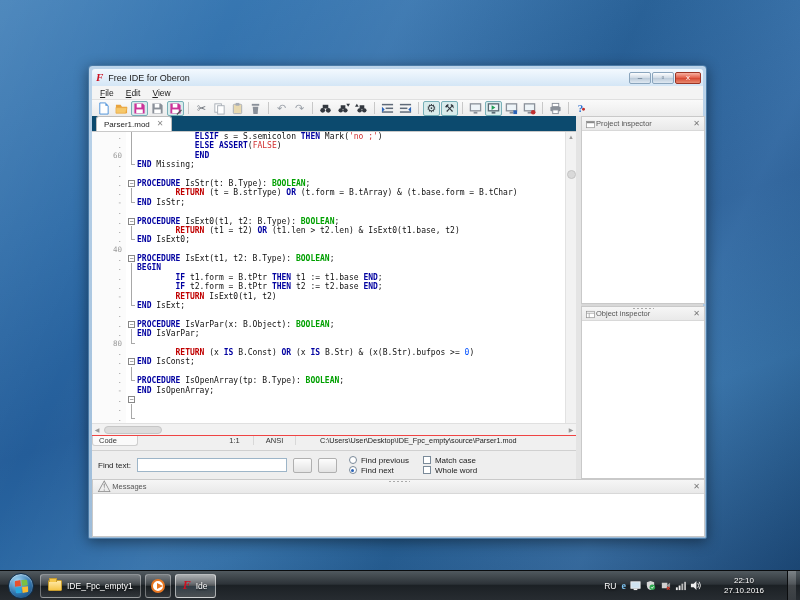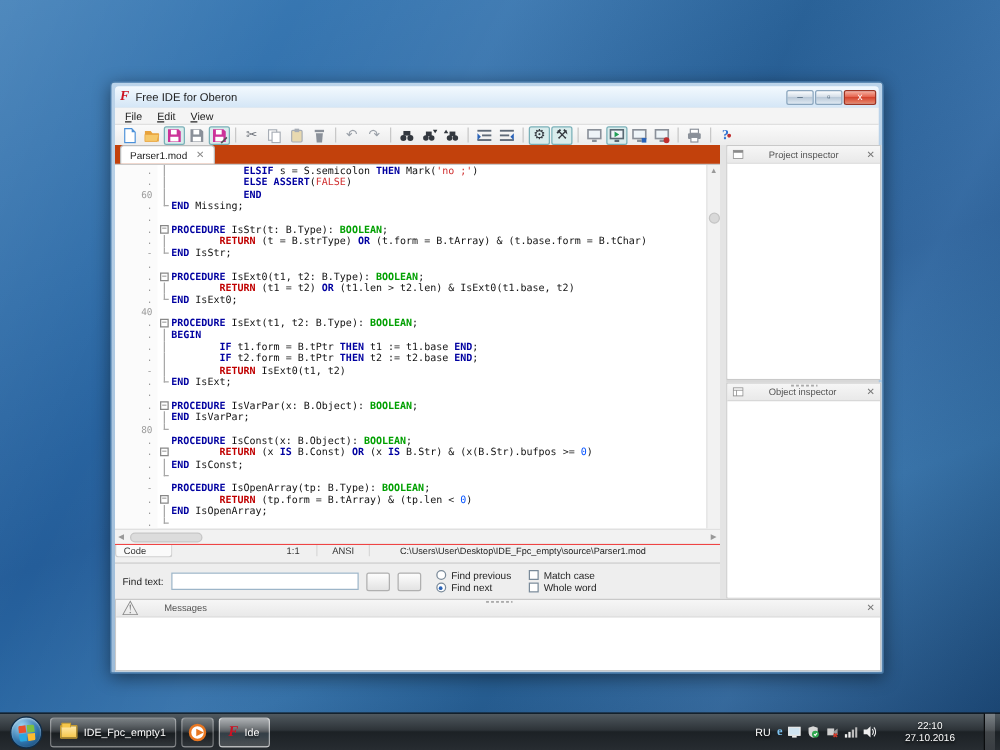--- a/index.html
+++ b/index.html
@@ -31,21 +31,21 @@
   .tbtn { width:17px; height:15px; display:flex; align-items:center; justify-content:center; border:1px solid transparent; border-radius:2px; font-size:11px; line-height:11px; }
   .tbtn.active { background:#d9ecec; border-color:#79b0b8; }
   .tsep { width:1px; height:12px; background:#c8c8c8; margin:0 3px; }
   .tbtn svg { display:block; }
 
   .workarea { position:relative; height:421px; background:#d8d8d8; }
   .leftcol { position:absolute; left:0; top:0; width:484px; height:363px; display:flex; flex-direction:column; }
   .vsplit { position:absolute; left:484px; top:0; width:5px; height:363px; background:#e4e4e4; }
   .rightcol { position:absolute; left:489px; top:0; width:124px; height:363px; display:flex; flex-direction:column; }
 
-  .tabbar { height:16px; background:#c2410c; border-bottom:1px solid #c9c9c9; display:flex; align-items:flex-end; padding-left:4px; }
+  .tabbar { height:16px; background:#0c4a6e; border-bottom:1px solid #c9c9c9; display:flex; align-items:flex-end; padding-left:4px; }
   .tab { height:15px; background:#fff; border:1px solid #bdbdbd; border-bottom:none; border-radius:3px 3px 0 0; display:flex; align-items:center; gap:7px; padding:0 7px; }
   .tab-label { font-size:8px; color:#222; }
   .tab-close { font-size:8px; color:#8a8a8a; line-height:8px; }
 
   .editor { flex:0 0 291px; background:#fff; display:flex; overflow:hidden; position:relative; }
   .gutter { width:34px; background:#fbfbfb; text-align:right; padding-right:4px; }
   .gutter .grow { height:9.4px; line-height:9.4px; font-size:7.5px; color:#9a9a9a; font-family:"DejaVu Sans Mono",monospace; }
   .foldcol { width:11px; }
   .frow { height:9.4px; position:relative; }
   .fold-line { position:absolute; left:5px; top:0; bottom:0; width:1px; background:#a8a8a8; }
@@ -78,21 +78,21 @@
   .find-input { width:150px; height:14px; border:1px solid #9db5c8; background:#fff; }
   .find-btn { width:19px; height:15px; border:1px solid #b0b0b0; border-radius:2px; background:linear-gradient(#fdfdfd,#e3e3e3); }
   .opt-col { display:flex; flex-direction:column; justify-content:center; gap:1px; margin-left:6px; }
   .opt { display:flex; align-items:center; gap:4px; font-size:8px; color:#222; }
   .radio { width:8px; height:8px; border-radius:50%; border:1px solid #7a8a99; background:#fff; position:relative; }
   .radio.sel::after { content:""; position:absolute; inset:1.5px; border-radius:50%; background:#2a63b8; }
   .checkbox { width:8px; height:8px; border:1px solid #7a8a99; background:#fff; }
 
   .panel { background:#fff; border:1px solid #c9c9c9; display:flex; flex-direction:column; }
   .panel.project { height:188px; } .panel.object { flex:1; margin-top:2px; }
-  .phead { height:14px; background:linear-gradient(#f6f6f6,#e9e9e9); border-bottom:1px solid #d8d8d8; display:flex; align-items:center; padding:0 4px; gap:20px; position:relative; }
+  .phead { height:14px; background:linear-gradient(#f6f6f6,#e9e9e9); border-bottom:1px solid #d8d8d8; display:flex; align-items:center; padding:0 4px; gap:1px; position:relative; }
   .phead .grip { position:absolute; top:0; left:50%; transform:translateX(-50%); width:22px; height:3px;
     background-image:radial-gradient(circle, #aaa 35%, transparent 40%); background-size:4px 3px; }
   .ptitle { flex:1; font-size:7.5px; color:#555; }
   .pclose { font-size:8px; color:#777; line-height:8px; }
   .pbody { flex:1; background:#fff; }
   .picon { color:#8a8a8a; }
 
   .messages { position:absolute; left:0; top:363px; width:613px; height:58px; background:#fff; border:1px solid #c9c9c9; display:flex; flex-direction:column; }
 
   
@@ -430,26 +430,24 @@
               <div class="crow"><span class="c-k">PROCEDURE</span><span class="c-p"> IsExt(t1, t2: B.Type): </span><span class="c-t">BOOLEAN</span><span class="c-p">;</span></div>
               <div class="crow"><span class="c-k">BEGIN</span></div>
               <div class="crow"><span class="c-p">        </span><span class="c-k">IF</span><span class="c-p"> t1.form = B.tPtr </span><span class="c-k">THEN</span><span class="c-p"> t1 := t1.base </span><span class="c-k">END</span><span class="c-p">;</span></div>
               <div class="crow"><span class="c-p">        </span><span class="c-k">IF</span><span class="c-p"> t2.form = B.tPtr </span><span class="c-k">THEN</span><span class="c-p"> t2 := t2.base </span><span class="c-k">END</span><span class="c-p">;</span></div>
               <div class="crow"><span class="c-p">        </span><span class="c-r">RETURN</span><span class="c-p"> IsExt0(t1, t2)</span></div>
               <div class="crow"><span class="c-k">END</span><span class="c-p"> IsExt;</span></div>
               <div class="crow"></div>
               <div class="crow"><span class="c-k">PROCEDURE</span><span class="c-p"> IsVarPar(x: B.Object): </span><span class="c-t">BOOLEAN</span><span class="c-p">;</span></div>
               <div class="crow"><span class="c-k">END</span><span class="c-p"> IsVarPar;</span></div>
               <div class="crow"></div>
-              <div class="crow"><span class="c-k">PROCEDURE</span><span class="c-p"> IsConst(x: B.Object): </span><span class="c-t">BOOLEAN</span><span class="c-p">;</span></div>
               <div class="crow"><span class="c-p">        </span><span class="c-r">RETURN</span><span class="c-p"> (x </span><span class="c-k">IS</span><span class="c-p"> B.Const) </span><span class="c-k">OR</span><span class="c-p"> (x </span><span class="c-k">IS</span><span class="c-p"> B.Str) &amp; (x(B.Str).bufpos &gt;= </span><span class="c-n">0</span><span class="c-p">)</span></div>
               <div class="crow"><span class="c-k">END</span><span class="c-p"> IsConst;</span></div>
               <div class="crow"></div>
               <div class="crow"><span class="c-k">PROCEDURE</span><span class="c-p"> IsOpenArray(tp: B.Type): </span><span class="c-t">BOOLEAN</span><span class="c-p">;</span></div>
-              <div class="crow"><span class="c-p">        </span><span class="c-r">RETURN</span><span class="c-p"> (tp.form = B.tArray) &amp; (tp.len &lt; </span><span class="c-n">0</span><span class="c-p">)</span></div>
               <div class="crow"><span class="c-k">END</span><span class="c-p"> IsOpenArray;</span></div>
             </div>
           <div class="vscroll">
             <div class="vs-up">▲</div>
             <div class="vs-thumb"></div>
           </div>
         </div>
 
         <div class="hscroll">
           <div class="hs-arrow" style="left:0">◀</div>

